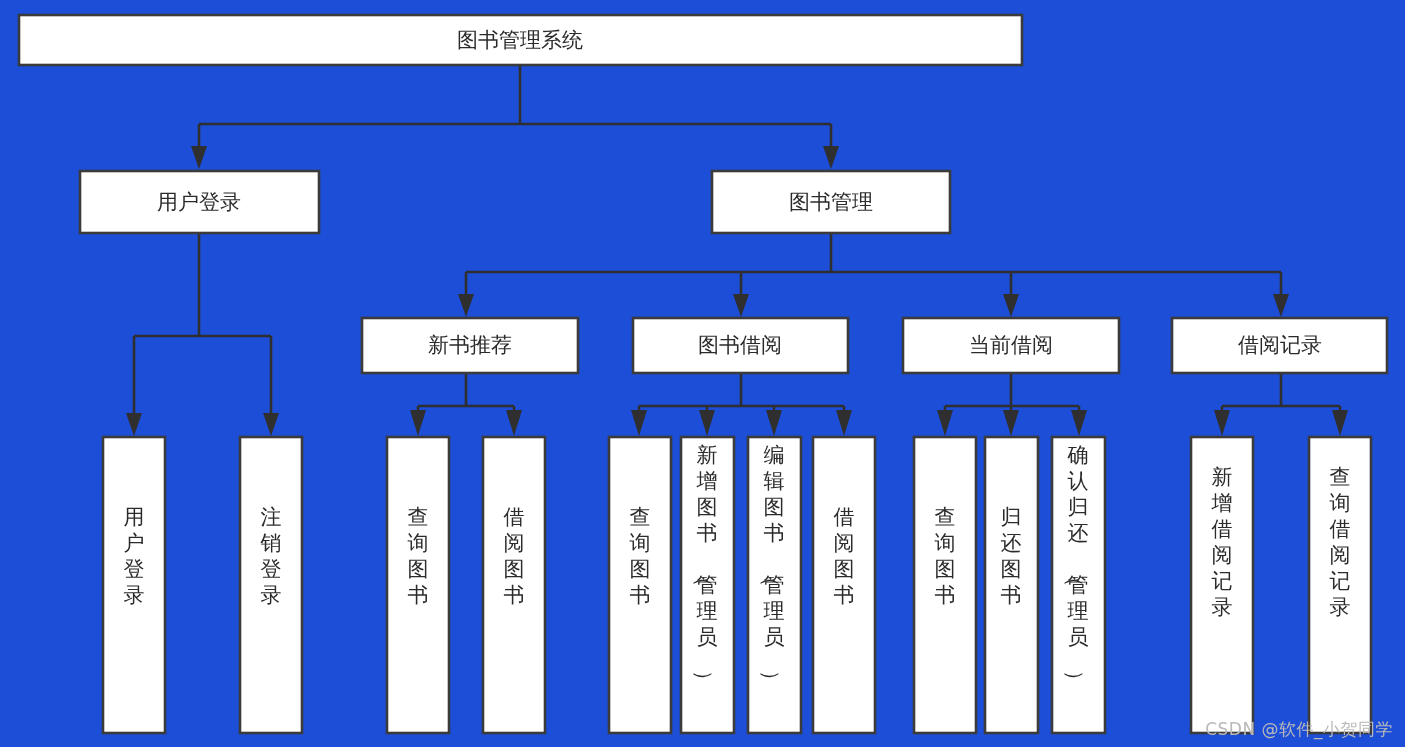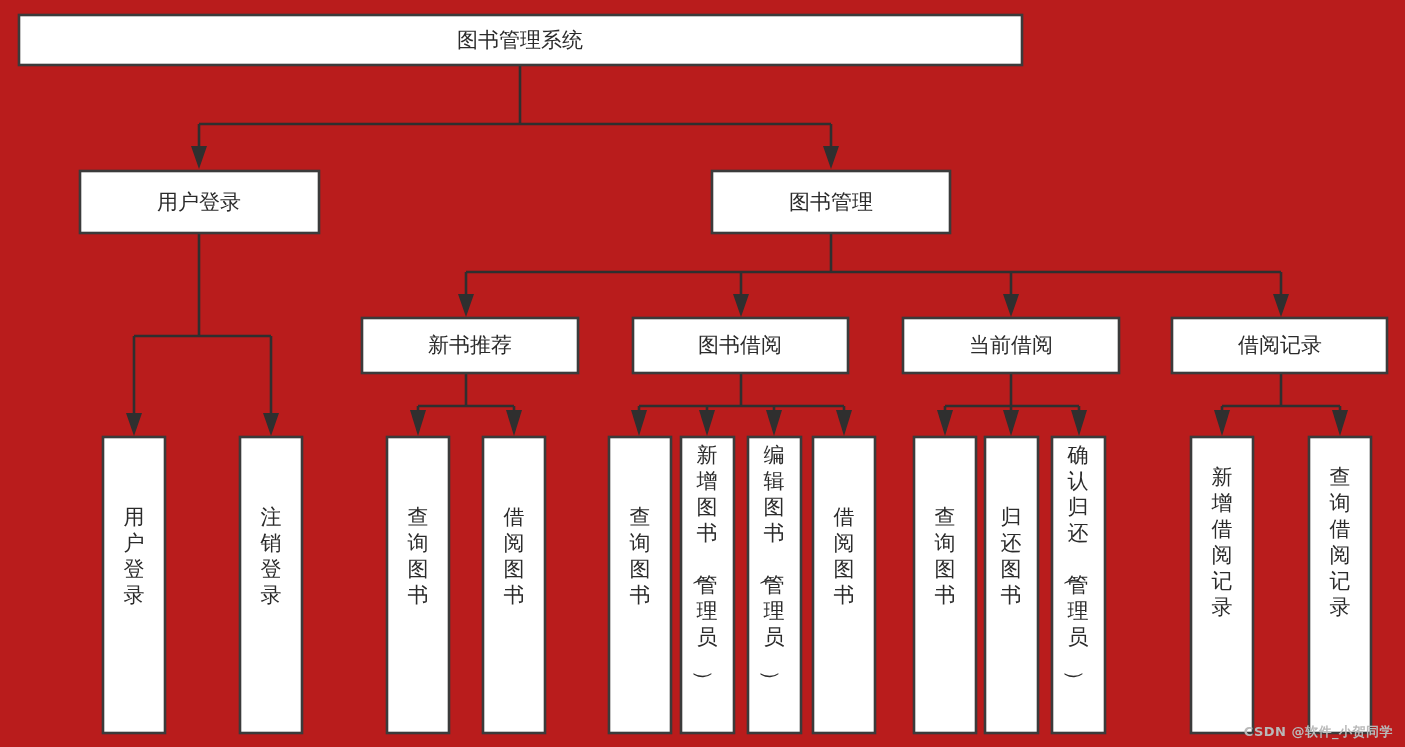--- a/index.html
+++ b/index.html
@@ -11,21 +11,21 @@
   body {
     width: 1405px;
     height: 747px;
     font-family: "DejaVu Sans", "Liberation Sans", sans-serif;
     overflow: hidden;
   }
   #diagram-root {
     position: relative;
     width: 1405px;
     height: 747px;
-    background: #b91c1c;
+    background: #1d4ed8;
   }
   svg#tree-svg {
     position: absolute;
     left: 0;
     top: 0;
     width: 1405px;
     height: 747px;
     display: block;
   }
   .node-box {
@@ -54,26 +54,25 @@
   }
   .arrow-head {
     fill: #2f2f2f;
     stroke: none;
   }
   .watermark-text {
     position: absolute;
     right: 12px;
     bottom: 6px;
     color: #b9b9b9;
-    font-size: 13px;
+    font-size: 17px;
     font-family: "DejaVu Sans", "Liberation Sans", sans-serif;
     letter-spacing: 0.5px;
     white-space: nowrap;
     pointer-events: none;
-    font-weight: bold;
   }
 </style>
 </head>
 <body>
 
 <div id="diagram-root">
 
   <svg id="tree-svg" viewBox="0 0 1405 747">
 
     <g>

